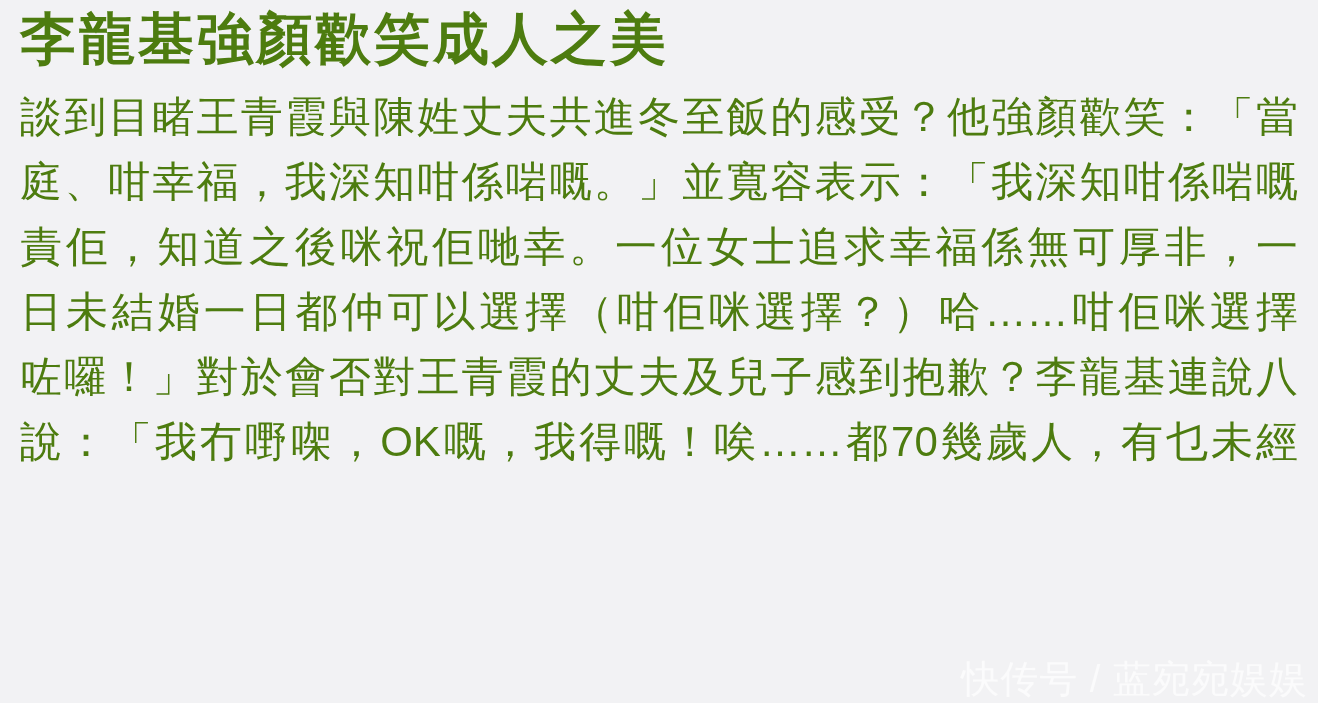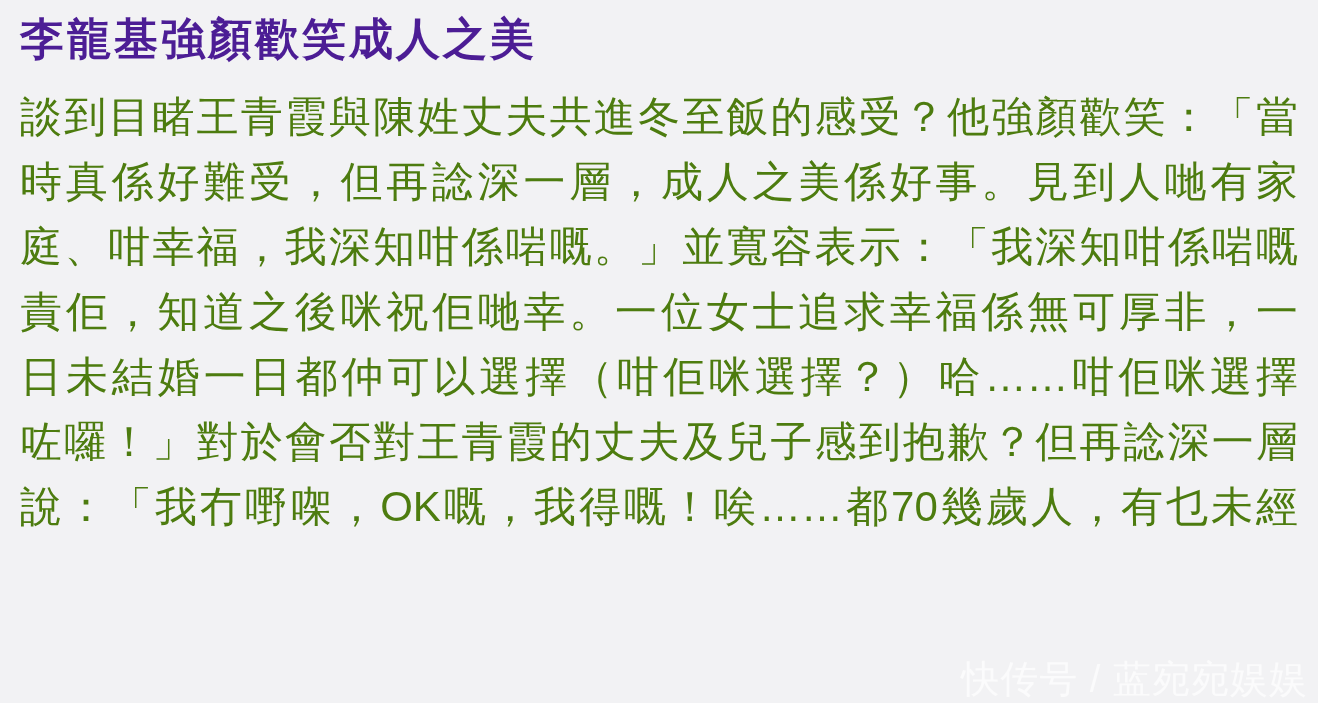--- a/index.html
+++ b/index.html
@@ -15,25 +15,25 @@
     background: #f2f2f4;
   }
   .page {
     position: absolute;
     inset: 0;
     padding: 6px 20px 0 20px;
     box-sizing: border-box;
   }
   .article-title {
     margin: 2px 0 14px 0;
-    font-size: 44px;
+    font-size: 56px;
     line-height: 62px;
     font-weight: 700;
     letter-spacing: 3px;
-    color: #4c1d95;
+    color: #4d7c0f;
     white-space: nowrap;
   }
   .article-body {
     width: 1278px;
   }
   .article-line {
     font-size: 42px;
     line-height: 65px;
     font-weight: 400;
     color: #4d7c0f;
@@ -57,22 +57,21 @@
   }
 </style>
 </head>
 <body style="background: rgb(242, 242, 244);">
 
 <div class="page">
   <h1 class="article-title">李龍基強顏歡笑成人之美</h1>
 
   <div class="article-body">
     <div class="article-line">談到目睹王青霞與陳姓丈夫共進冬至飯的感受？他強顏歡笑：「當</div>
-    <div class="article-line">時真係好難受，但再諗深一層，成人之美係好事。見到人哋有家</div>
     <div class="article-line">庭、咁幸福，我深知咁係啱嘅。」並寬容表示：「我深知咁係啱嘅</div>
     <div class="article-line">責佢，知道之後咪祝佢哋幸。一位女士追求幸福係無可厚非，一</div>
     <div class="article-line">日未結婚一日都仲可以選擇（咁佢咪選擇？）哈……咁佢咪選擇</div>
-    <div class="article-line">咗囉！」對於會否對王青霞的丈夫及兒子感到抱歉？但再諗深一層</div>
+    <div class="article-line">咗囉！」對於會否對王青霞的丈夫及兒子感到抱歉？李龍基連說八</div>
     <div class="article-line">說：「我冇嘢㗎，OK嘅，我得嘅！唉……都70幾歲人，有乜未經</div>
   </div>
 
   <div class="watermark">快传号 / 蓝宛宛娱娱</div>
 </div>
 
 </body></html>

